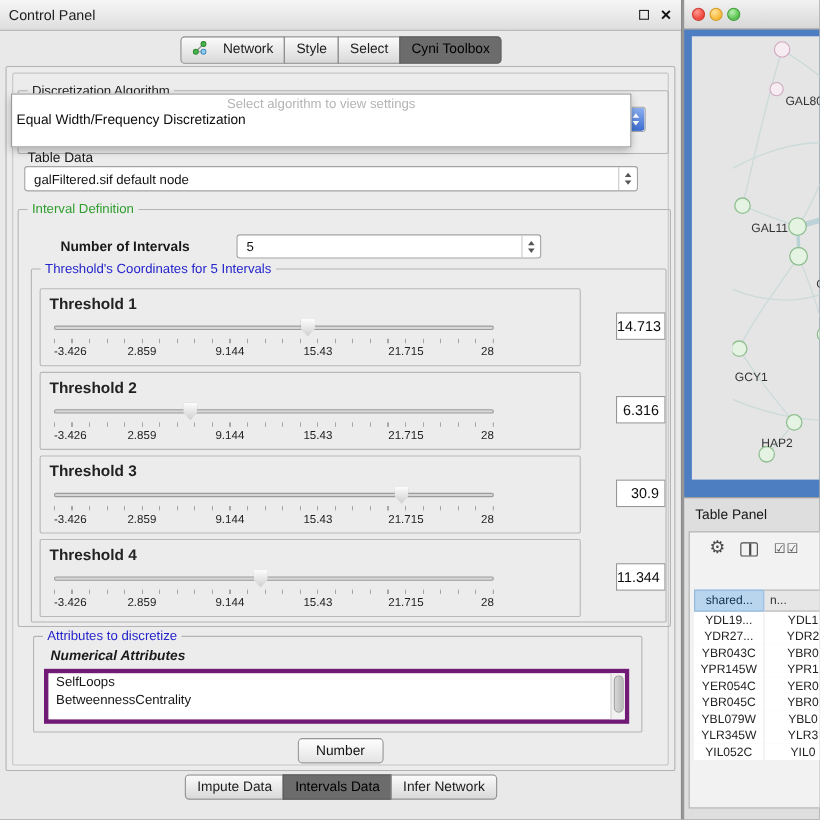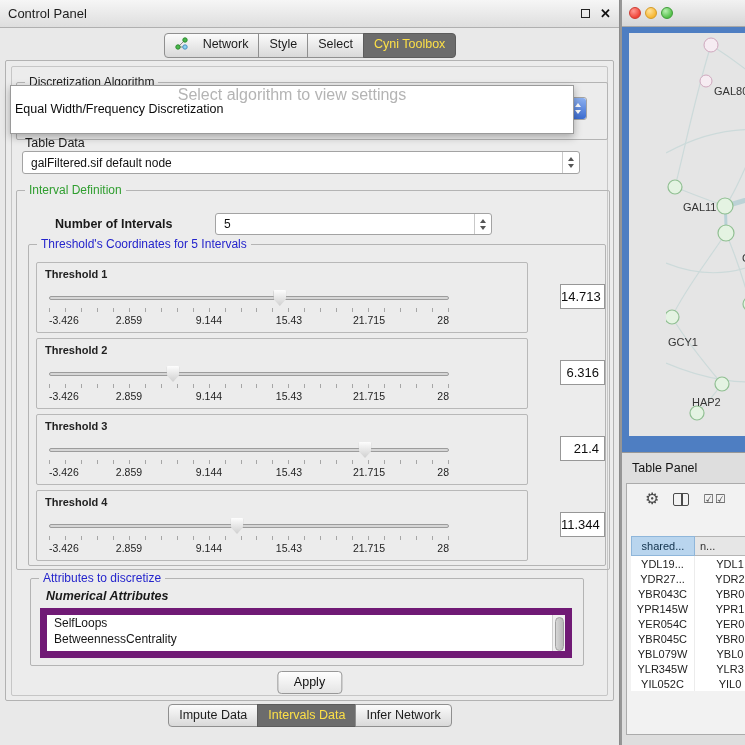--- a/index.html
+++ b/index.html
@@ -18,21 +18,21 @@
   .closex { font-size:13px; font-weight:bold; color:#111; line-height:1; }
 
   .tabrow { position:absolute; left:0; width:620px; display:flex; justify-content:center; }
   .tabrow.top { top:33px; }
   .tabrow.bottom { top:704px; }
   .tab { border:1px solid #8f8f8f; margin-left:-1px; padding:3px 10px 4px;
     background:linear-gradient(#fbfbfb,#d9d9d9); font-size:12.5px; display:flex;
     align-items:flex-start; gap:15px; white-space:nowrap; color:#1c1c1c; }
   .tab:first-child { border-radius:4px 0 0 4px; margin-left:0; }
   .tab:last-child { border-radius:0 4px 4px 0; }
-  .tab.sel { background:#6c6c6c; color:#fde047; border-color:#5c5c5c; }
+  .tab.sel { background:#6c6c6c; color:#000000; border-color:#5c5c5c; }
 
   .inner  { position:absolute; left:5px;  top:60px; width:609px; height:641px;
     border:1px solid #b2b2b2; border-radius:2px; background:#ececec; }
   .inner2 { position:absolute; left:11px; top:66px; width:597px; height:630px;
     border:1px solid #c6c6c6; border-radius:2px; }
 
   .grp { position:absolute; border:1px solid #b4b4b4; border-radius:2px; }
   .gtitle { position:absolute; top:-8px; left:8px; background:#ececec;
     padding:0 4px; font-size:12px; line-height:14px; white-space:nowrap; }
   .gtitle.green { color:#2f9e2f; }
@@ -49,32 +49,32 @@
   .ard { width:0; height:0; border-left:3.5px solid transparent;
     border-right:3.5px solid transparent; border-top:4.5px solid #555; margin-top:3px; }
   .bluestep { background:linear-gradient(#8cb0f0,#3c6cd0); border-radius:0 3px 3px 0;
     border-left:1px solid #2c55aa; }
   .bluestep .aru { border-bottom-color:#fff; }
   .bluestep .ard { border-top-color:#fff; }
 
   .popup { position:absolute; left:10px; top:85px; width:564px; height:49px;
     background:#fff; border:1px solid #9a9a9a; box-shadow:0 3px 8px rgba(0,0,0,.3);
     z-index:20; }
-  .hint { text-align:center; color:#b4b4b4; font-size:16px; line-height:15px; padding-top:1px; }
+  .hint { text-align:center; color:#b4b4b4; font-size:12px; line-height:15px; padding-top:1px; }
   .popt { font-size:12.5px; line-height:15px; padding-left:4px; color:#0b0b0b; }
   .popt.b { font-weight:bold; }
 
   .lbl { position:absolute; font-size:12.5px; color:#1a1a1a; white-space:nowrap; }
   .bold { font-weight:bold; }
 
   
   .trow { position:absolute; left:36px; width:570px; height:71px; }
   .tpanel { position:absolute; left:0; top:0; width:492px; height:71px;
     border:1px solid #b8b8b8; border-radius:2px; }
-  .tlabel { position:absolute; left:8px; top:5px; font-size:11px; font-weight:bold; }
+  .tlabel { position:absolute; left:8px; top:5px; font-size:14px; font-weight:bold; }
   .sliderwrap { position:absolute; left:12px; top:27px; width:400px; height:40px; }
   .track { position:absolute; left:0; right:0; top:6px; height:4px;
     background:#d6d6d6; border:1px solid #9c9c9c; border-radius:2px; }
   .thumb { position:absolute; top:0; width:13px; height:16px;
     background:linear-gradient(#fdfdfd,#cfcfcf);
     clip-path:polygon(8% 0,92% 0,100% 10%,100% 55%,50% 100%,0 55%,0 10%);
     filter:drop-shadow(0 0 1px #6a6a6a); transform:translateX(-50%); }
   .ticks { position:absolute; left:0; right:0; top:18px; height:4px;
     background:repeating-linear-gradient(90deg,#a6a6a6 0 1px,transparent 1px 4%);
     border-right:1px solid #a6a6a6; }
@@ -86,21 +86,21 @@
   .p2 { left:40%; transform:translateX(-50%); }
   .p3 { left:60%; transform:translateX(-50%); }
   .p4 { left:80%; transform:translateX(-50%); }
   .p5 { right:0; }
   .valbox { position:absolute; right:1px; top:22px; width:45px; height:25px;
     background:#fff; border:1px solid #979797; font-size:13px; text-align:right;
     padding:4px 5px 0 0; color:#0d0d0d; }
 
   
   .list { position:absolute; left:40px; top:608px; width:532px; height:50px;
-    background:#fff; border:7px solid #701a75; overflow:hidden; }
+    background:#fff; border:4px solid #701a75; overflow:hidden; }
   .li { font-size:12px; line-height:16px; padding-left:7px; color:#151515; white-space:nowrap; }
   .sbar { position:absolute; right:0; top:0; bottom:0; width:13px;
     background:#f1f1f1; border-left:1px solid #cfcfcf; }
   .sthumb { position:absolute; left:1.5px; top:2px; width:9px; height:34px;
     background:linear-gradient(90deg,#d6d6d6,#b9b9b9); border:1px solid #9f9f9f; border-radius:5px; }
 
   .applybtn { position:absolute; left:50%; transform:translateX(-50%); top:671px;
     padding:3px 16px 4px; font-size:12.5px; border:1px solid #989898; border-radius:4px;
     background:linear-gradient(#fefefe,#e4e4e4); color:#111; }
 
@@ -269,21 +269,21 @@
         <div class="slabels">
           <span class="p0">-3.426</span>
           <span class="p1">2.859</span>
           <span class="p2">9.144</span>
           <span class="p3">15.43</span>
           <span class="p4">21.715</span>
           <span class="p5">28</span>
         </div>
       </div>
     </div>
-    <div class="valbox">21.4</div>
+    <div class="valbox">30.9</div>
   </div>
 
   <div class="trow" style="top:490px;">
     <div class="tpanel">
       <div class="tlabel">Threshold 4</div>
       <div class="sliderwrap">
         <div class="track"></div>
         <div class="thumb" style="left: 47%;"></div>
         <div class="ticks"></div>
         <div class="slabels">
@@ -304,21 +304,21 @@
   </div>
   <span class="lbl bold" style="left:46px; top:589px;font-style:italic;">Numerical Attributes</span>
   <div class="list">
     <div class="li">SelfLoops</div>
     <div class="li">BetweennessCentrality</div>
     <div class="sbar">
         <div class="sthumb"></div>
       </div>
   </div>
 
-  <div class="applybtn">Apply</div>
+  <div class="applybtn">Number</div>
 
   <div class="tabrow bottom">
     <div class="tab">
         <span>Impute Data</span>
       </div>
     <div class="tab sel">
         <span>Intervals Data</span>
       </div>
     <div class="tab">
         <span>Infer Network</span>

